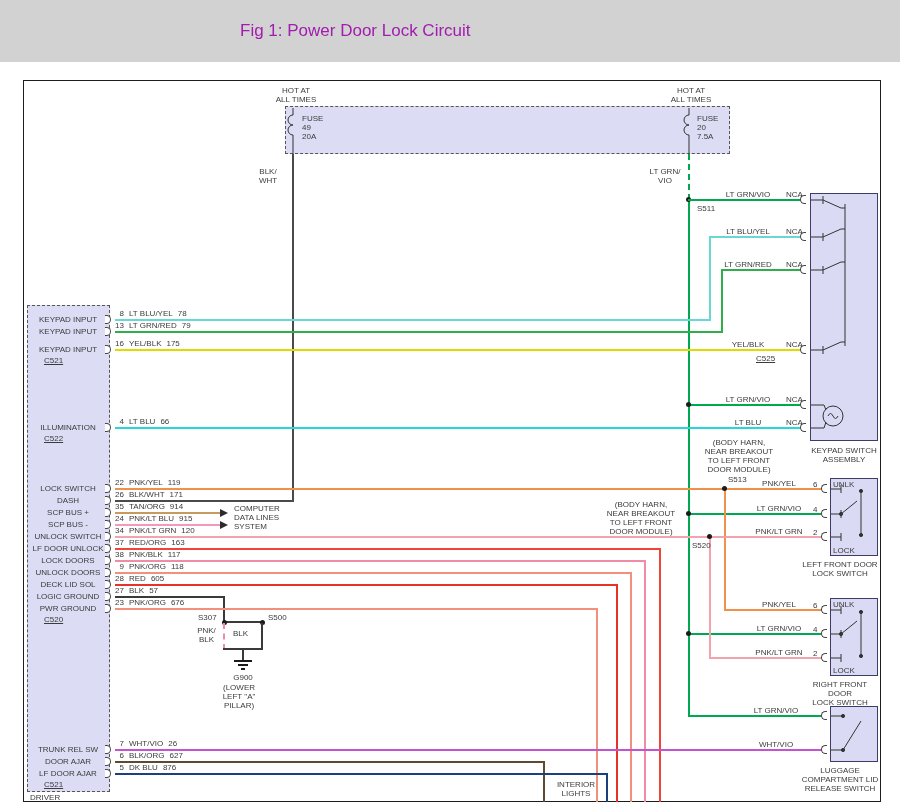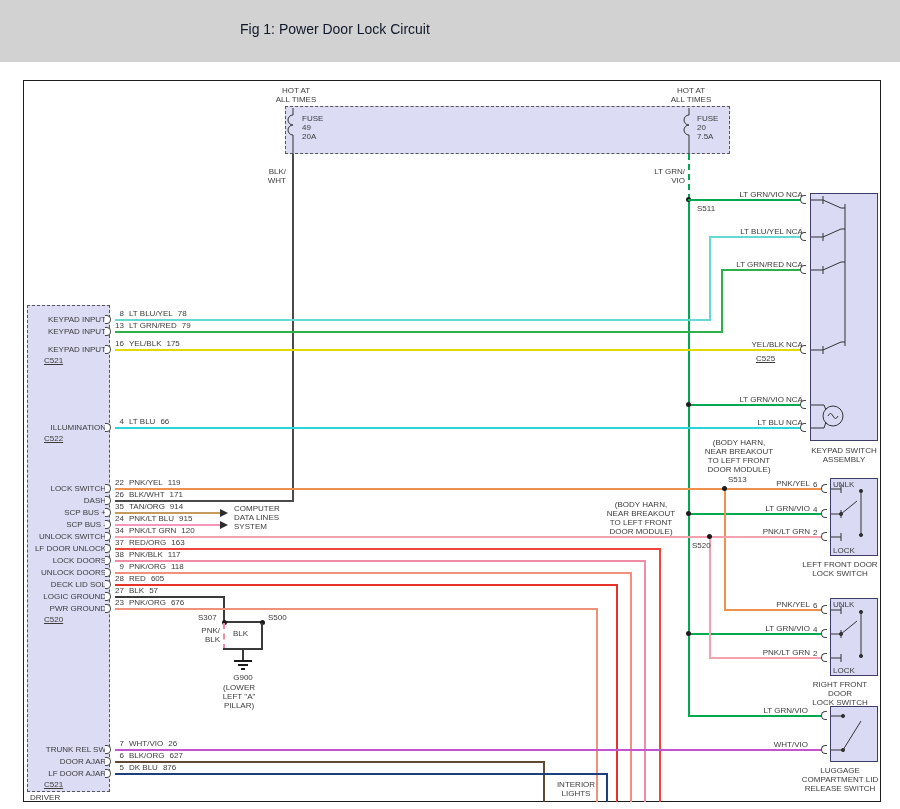--- a/index.html
+++ b/index.html
@@ -1,24 +1,24 @@
 <!DOCTYPE html>
 <html><head>
 <meta charset="utf-8">
 <style>
   *{margin:0;padding:0;box-sizing:border-box}
   html,body{width:900px;height:809px;background:#fff;font-family:"Liberation Sans","DejaVu Sans",sans-serif;color:#3b3b3b;overflow:hidden}
   #canvas{position:relative;width:900px;height:809px;background:#fff}
   .titlebar{position:absolute;left:0;top:0;width:900px;height:62px;background:#d2d2d2}
-  .title{position:absolute;left:240px;top:21px;font-size:14px;color:#0f172a}
+  .title{position:absolute;left:240px;top:21px;font-size:17px;color:#a21caf}
   .frame{position:absolute;left:23px;top:80px;width:858px;height:722px;border:1px solid #1c1c1c;background:#fff}
   .lbl{position:absolute;font-size:8px;line-height:9px;color:#3b3b3b;white-space:nowrap}
   .ml{white-space:pre-line}
   .ctr{text-align:center}
-  .rt{text-align:right;white-space:pre-line}
+  .rt{text-align:center;white-space:pre-line}
   .u{text-decoration:underline}
   .hw{position:absolute;height:2px}
   .vw{position:absolute;width:2px}
   .vdash{position:absolute;width:0;border-left:2px dashed #000}
   .dot{position:absolute;width:5px;height:5px;border-radius:50%;background:#1b1b1b}
   .box{position:absolute;background:#dadaf4;border:1px solid #3c3c66}
   .dbox{position:absolute;background:#dcdcf4;border:1px dashed #555}
   .arc-r{position:absolute;width:6px;height:9px;background:#fff;border:1px solid #444;border-left:none;border-radius:0 7px 7px 0}
   .arc-l{position:absolute;width:6px;height:9px;background:#fff;border:1px solid #444;border-right:none;border-radius:7px 0 0 7px}
   .tri{position:absolute;width:0;height:0;border-left:8px solid #2c2c2c;border-top:4px solid transparent;border-bottom:4px solid transparent}

